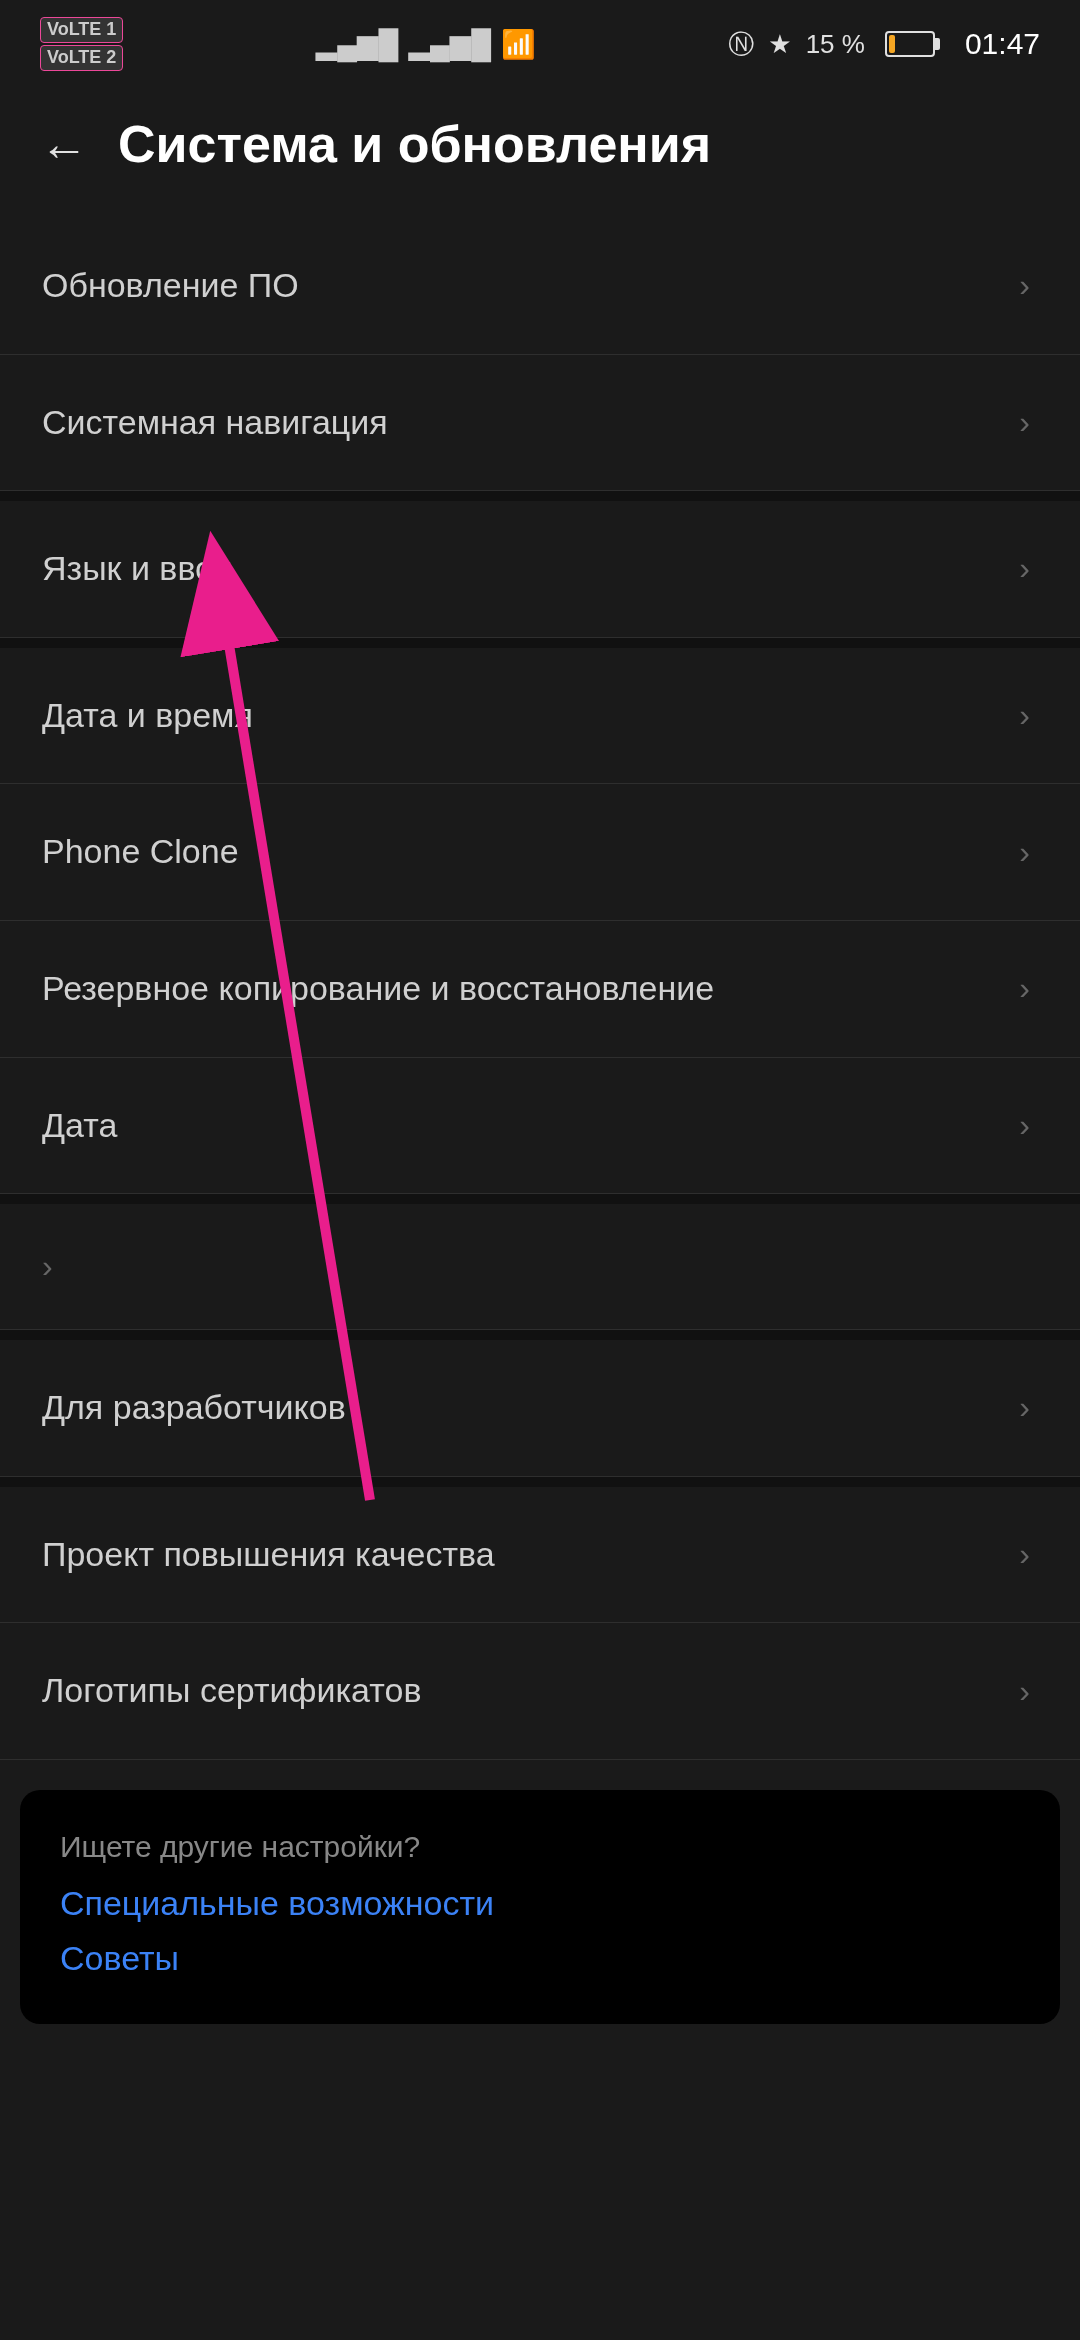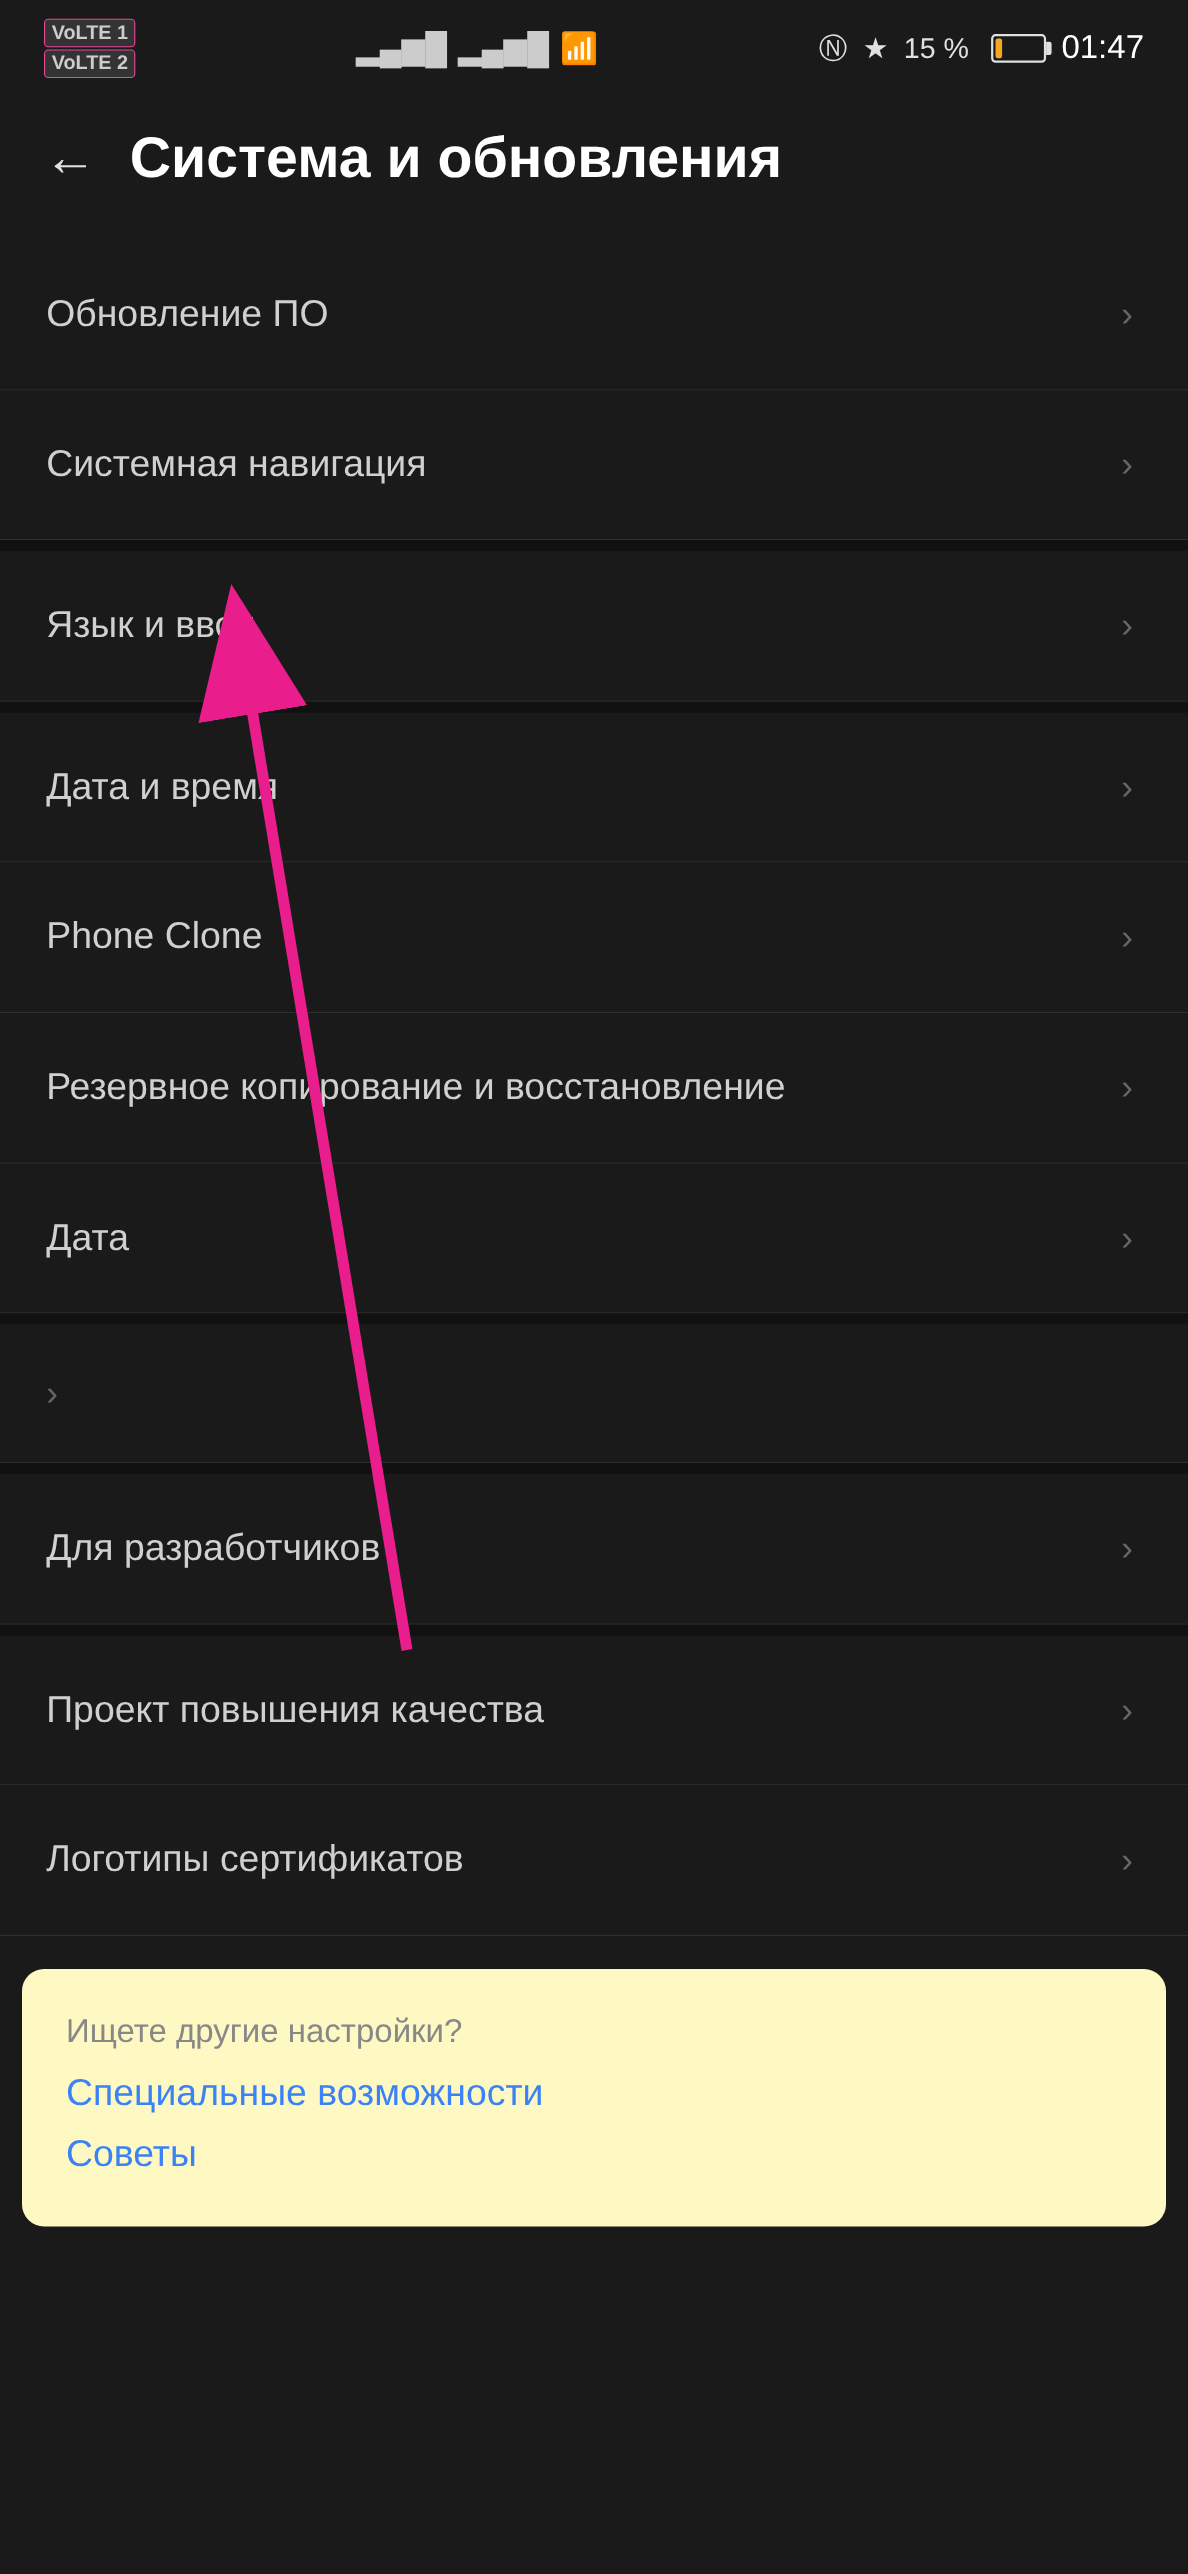--- a/index.html
+++ b/index.html
@@ -90,20 +90,21 @@
       width: 15%;
       height: 100%;
       background: #f5a623;
       border-radius: 2px;
     }
 
     .time {
       font-size: 30px;
       font-weight: 500;
       color: #ffffff;
+      margin-left: 16px;
     }
 
     
     .header {
       display: flex;
       align-items: center;
       padding: 30px 40px 30px 30px;
       background: #1a1a1a;
       gap: 20px;
     }
@@ -153,21 +154,21 @@
     }
 
     
     .separator-thick {
       height: 10px;
       background: #111;
     }
 
     
     .bottom-card {
-      background: #fef9c3;
+      background: #000000;
       border-radius: 20px;
       margin: 30px 20px;
       padding: 40px 40px 30px 40px;
     }
 
     .bottom-card-title {
       font-size: 30px;
       color: #888;
       margin-bottom: 20px;
     }

